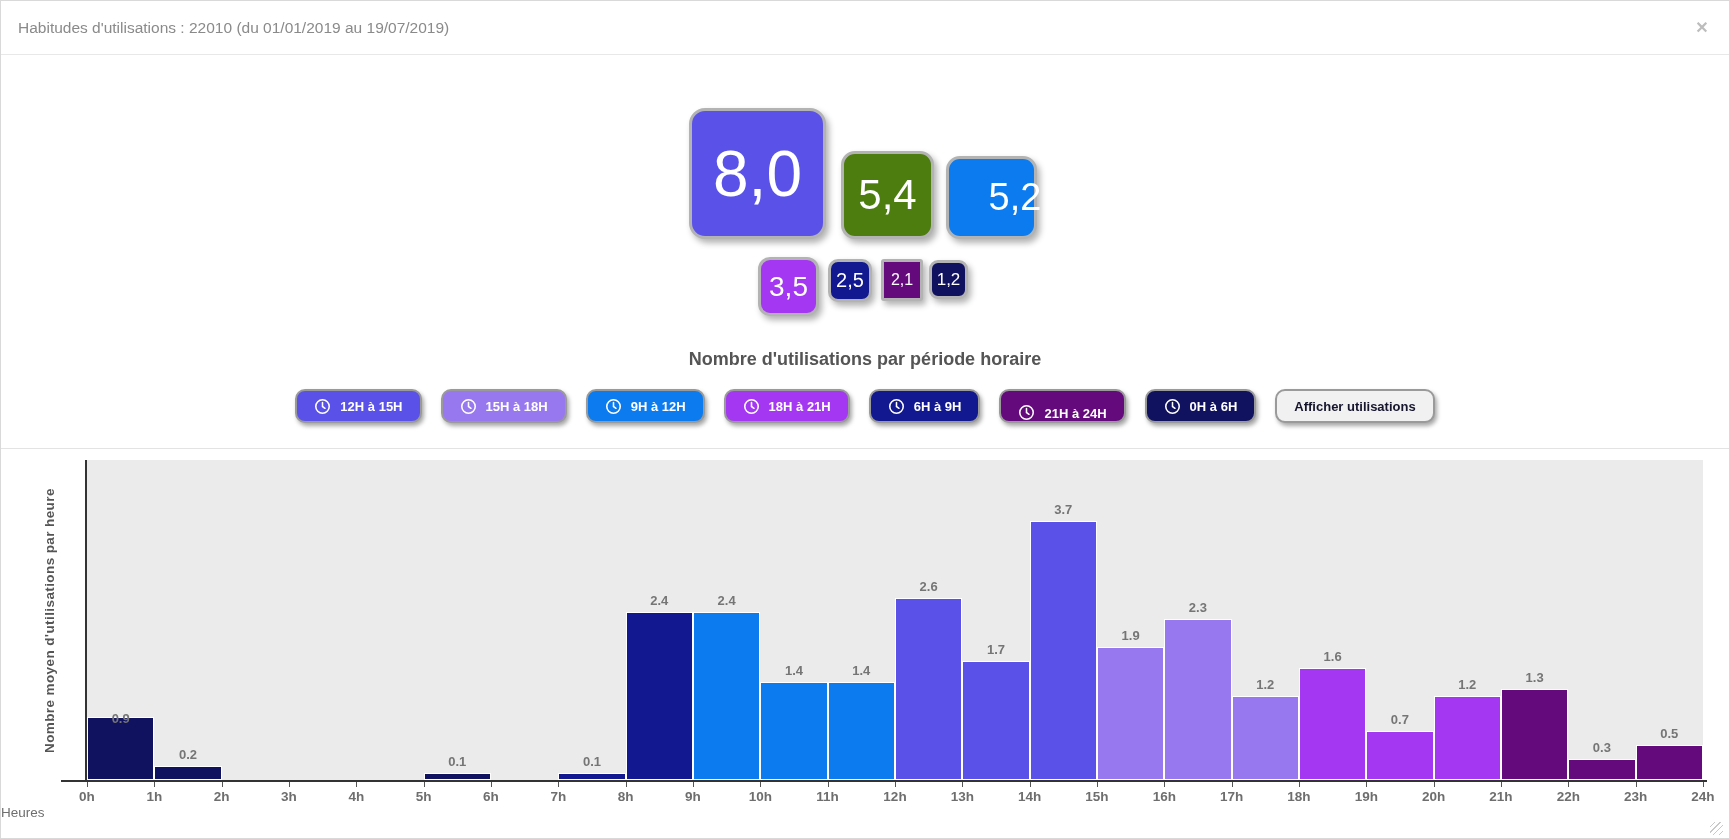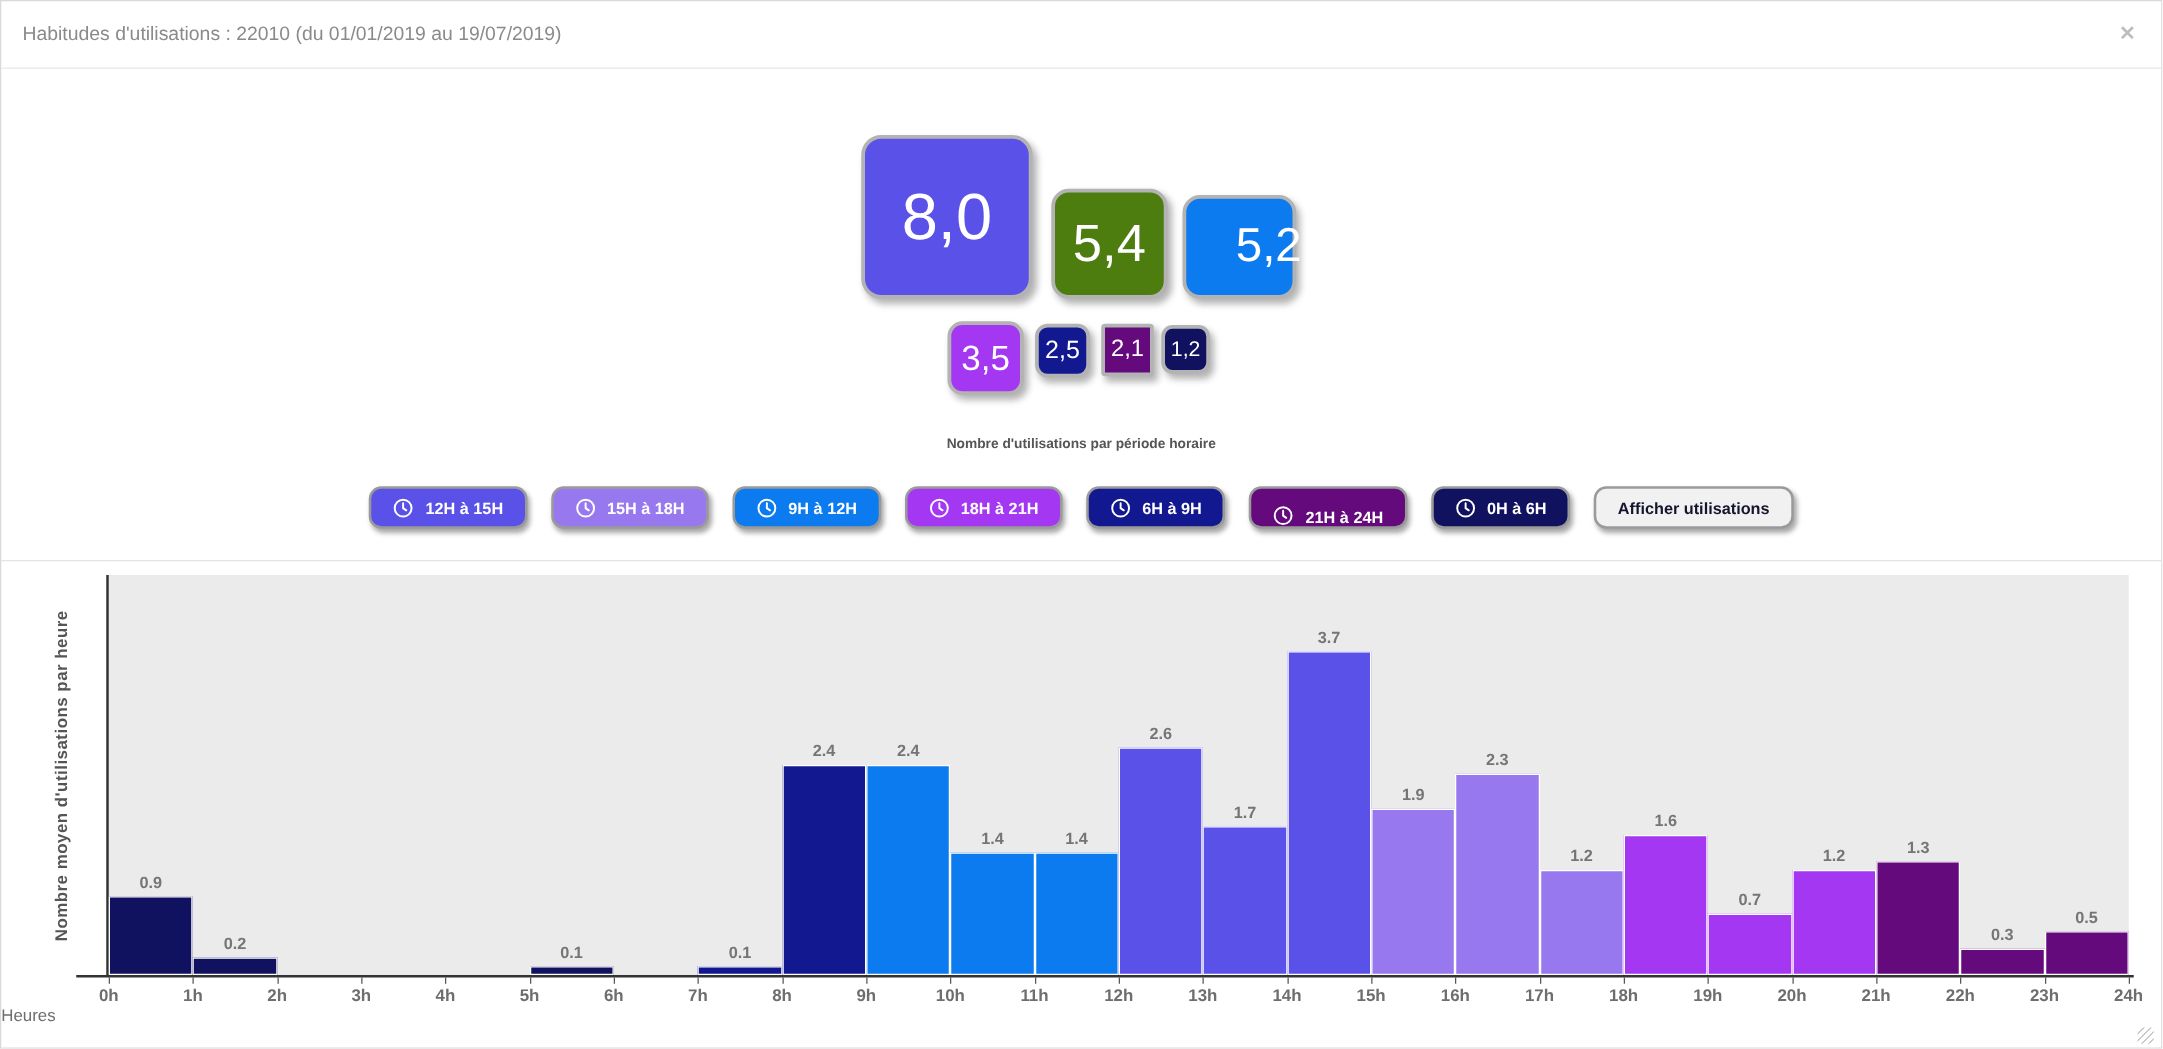--- a/index.html
+++ b/index.html
@@ -27,21 +27,21 @@
   
   #bubble-area { position:absolute; left:0; top:107px; width:100%; height:212px; }
   .bubble {
     position:absolute; display:flex; align-items:center; justify-content:center;
     color:#fff; border:3px solid #b3b3b3;
     box-shadow:3px 4px 6px rgba(0,0,0,0.3);
   }
   
   #chart-subtitle {
     position:absolute; left:0; top:348px; width:100%; text-align:center;
-    font-size:11px; font-weight:bold; color:#555;
+    font-size:18px; font-weight:bold; color:#555;
   }
   
   #legend-row {
     position:absolute; left:0; top:387px; width:100%; height:36px;
     display:flex; justify-content:center; align-items:center; gap:19px;
   }
   .legend-btn {
     height:34px; padding:0 17px; display:flex; align-items:center; gap:9px;
     border:2px solid #9a9a9a; border-radius:10px; cursor:pointer;
     box-shadow:2px 3px 4px rgba(0,0,0,0.35);
@@ -81,26 +81,26 @@
 
 <div id="app">
 
   <div id="modal-header">
     <span id="modal-title">Habitudes d'utilisations : 22010 (du 01/01/2019 au 19/07/2019)</span>
     <span id="modal-close">✕</span>
   </div>
 
 
   <div id="bubble-area">
-      <div class="bubble" style="left: 688px; top: 0px; width: 137px; height: 131px; font-size: 52px; border-radius: 16px; background: rgb(90, 82, 232);">8,0</div>
+      <div class="bubble" style="left: 688px; top: 0px; width: 137px; height: 131px; font-size: 64px; border-radius: 16px; background: rgb(90, 82, 232);">8,0</div>
       <div class="bubble" style="left: 840px; top: 43px; width: 93px; height: 88px; font-size: 42px; border-radius: 14px; background: #4d7c0f;">5,4</div>
       <div class="bubble" style="left: 945px; top: 48px; width: 91px; height: 83px; font-size: 38px; border-radius: 14px; background: rgb(11, 123, 239); padding-left: 47px;">5,2</div>
       <div class="bubble" style="left: 757px; top: 149px; width: 61px; height: 59px; font-size: 28px; border-radius: 12px; background: rgb(164, 56, 242);">3,5</div>
       <div class="bubble" style="left: 827px; top: 151px; width: 44px; height: 43px; font-size: 20px; border-radius: 10px; background: rgb(18, 24, 143);">2,5</div>
-      <div class="bubble" style="left: 880px; top: 151px; width: 42px; height: 42px; font-size: 19px; border-radius: 3px; background: rgb(101, 10, 125);">2,1</div>
+      <div class="bubble" style="left: 880px; top: 151px; width: 42px; height: 42px; font-size: 16px; border-radius: 3px; background: rgb(101, 10, 125);">2,1</div>
       <div class="bubble" style="left: 928px; top: 152px; width: 39px; height: 39px; font-size: 17px; border-radius: 9px; background: rgb(16, 18, 95);">1,2</div>
     </div>
 
   <div id="chart-subtitle">Nombre d'utilisations par période horaire</div>
 
   <div id="legend-row">
       <div class="legend-btn" style="background: rgb(90, 82, 232); color: rgb(255, 255, 255);">
         <svg class="clock" viewBox="0 0 24 24" fill="none" stroke="#fff" stroke-width="2.2" stroke-linecap="round">
           <circle cx="12" cy="12" r="9.5"></circle>
           <path d="M12 6.5 V12 L15.5 14.5"></path>
@@ -155,21 +155,21 @@
     </div>
 
   <div id="chart-section">
     <div id="plot-bg"></div>
     <div id="y-axis-line"></div>
     <div id="x-axis-line"></div>
     <div id="y-axis-title">Nombre moyen d'utilisations par heure</div>
     <div id="x-axis-title">Heures</div>
     <div id="resize-handle"></div>
   <div class="bar" style="left: 86px; top: 268px; width: 67.3px; height: 63px; background: rgb(16, 18, 95);"></div>
-      <div class="bar-label" style="left: 96.7px; top: 249px;">0.9</div>
+      <div class="bar-label" style="left: 96.7px; top: 262px;">0.9</div>
       <div class="bar" style="left: 153.3px; top: 317px; width: 67.3px; height: 14px; background: rgb(16, 18, 95);"></div>
       <div class="bar-label" style="left: 164px; top: 298px;">0.2</div>
       <div class="bar" style="left: 422.6px; top: 324px; width: 67.3px; height: 7px; background: rgb(16, 18, 95);"></div>
       <div class="bar-label" style="left: 433.3px; top: 305px;">0.1</div>
       <div class="bar" style="left: 557.3px; top: 324px; width: 67.3px; height: 7px; background: rgb(18, 24, 143);"></div>
       <div class="bar-label" style="left: 568px; top: 305px;">0.1</div>
       <div class="bar" style="left: 624.6px; top: 163px; width: 67.3px; height: 168px; background: rgb(18, 24, 143);"></div>
       <div class="bar-label" style="left: 635.3px; top: 144px;">2.4</div>
       <div class="bar" style="left: 692px; top: 163px; width: 67.3px; height: 168px; background: rgb(11, 123, 239);"></div>
       <div class="bar-label" style="left: 702.6px; top: 144px;">2.4</div>

